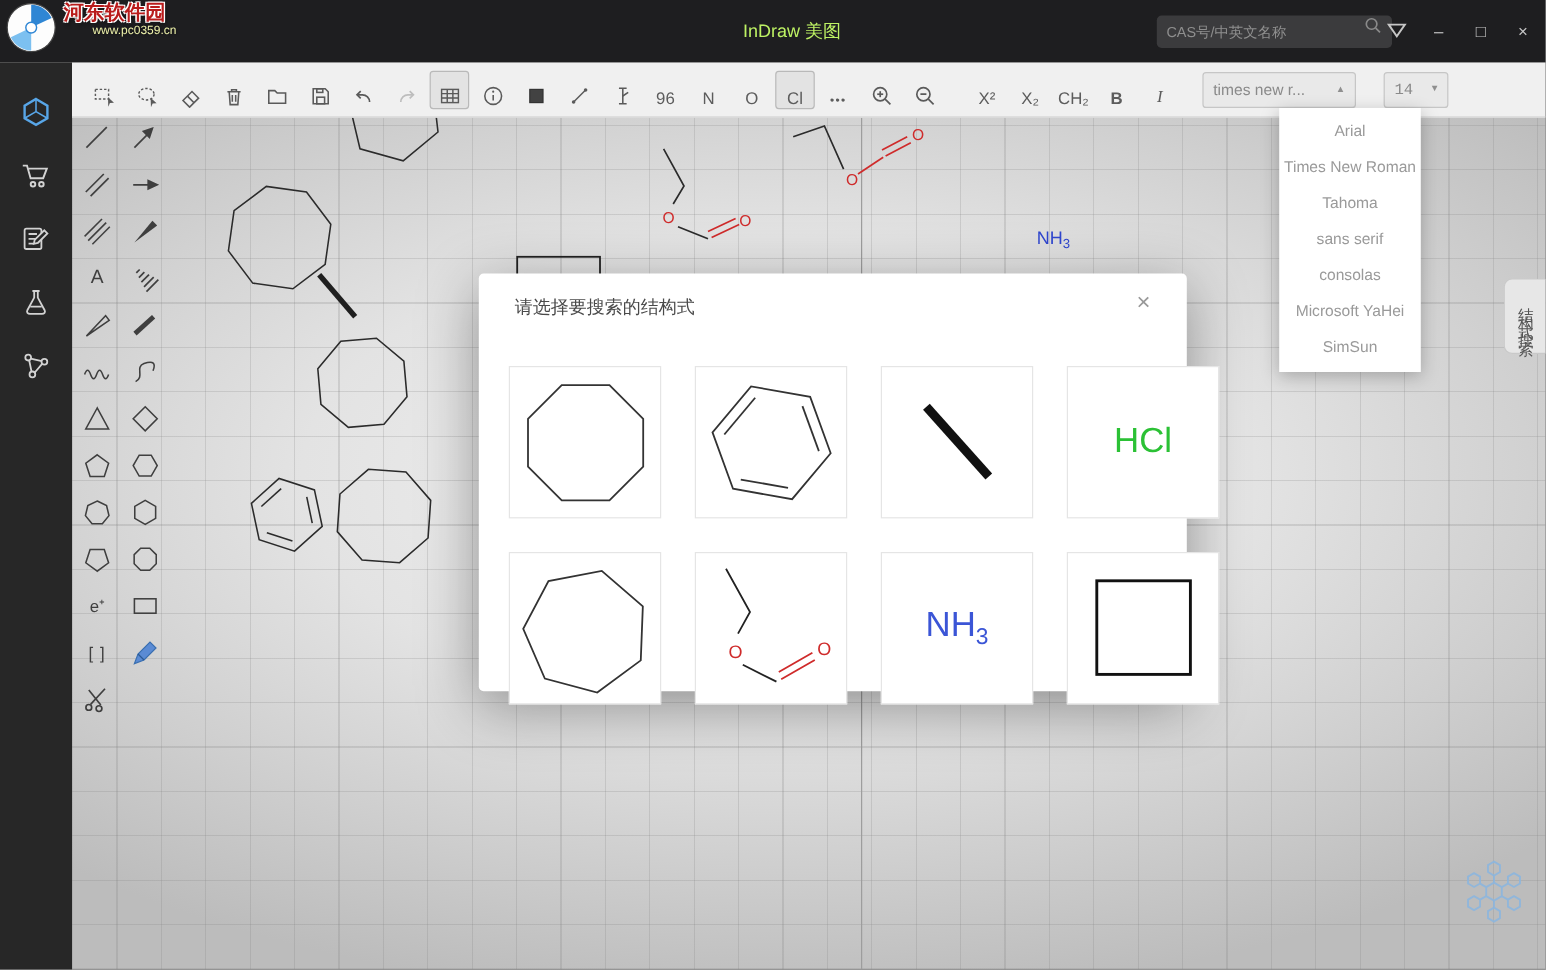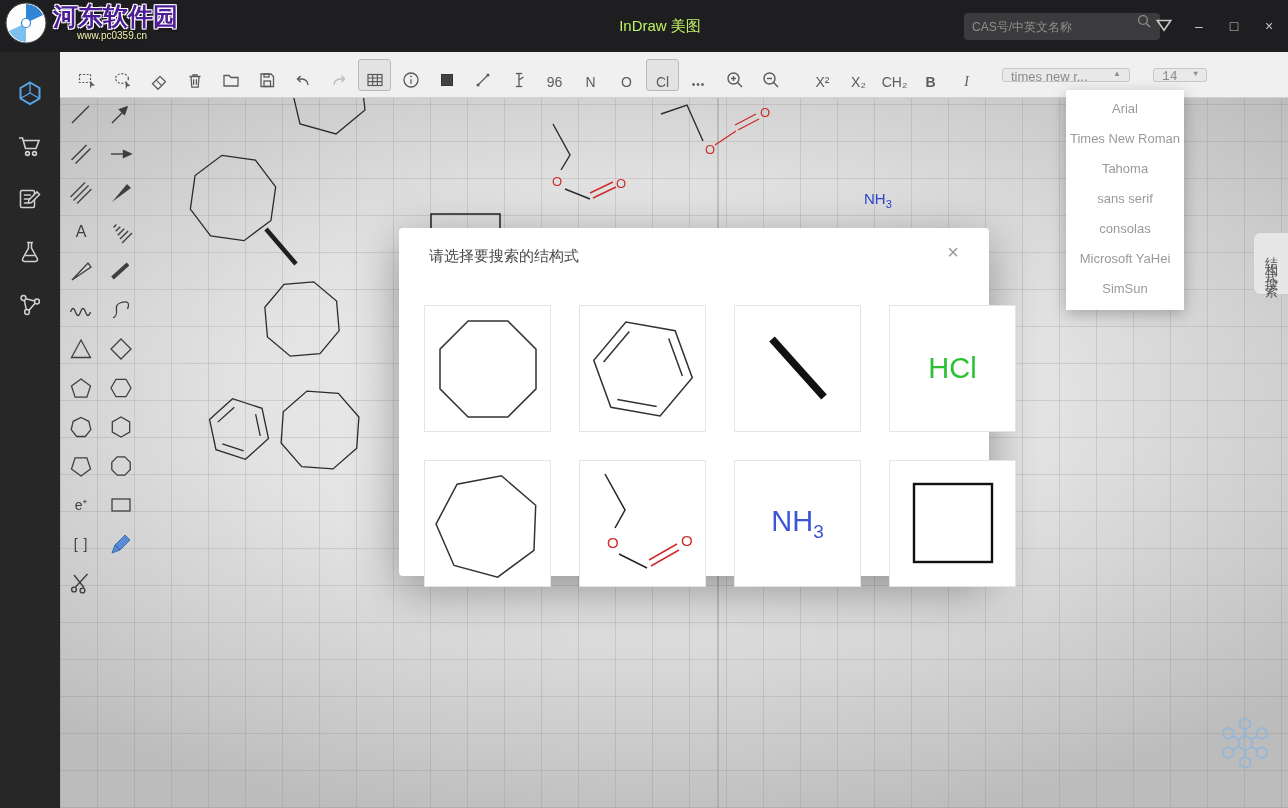--- a/index.html
+++ b/index.html
@@ -11,40 +11,40 @@
   .titlebar { position:absolute; left:0; top:0; right:0; height:52px; background:#1e1e20; z-index:60; }
   .app-title { position:absolute; left:50%; top:50%; transform:translate(-50%,-50%); color:#bef264; font-size:15px;margin-left:16px; }
   .tb-search { position:absolute; right:128px; top:13px; width:196px; height:27px; background:#3b3b3d; border-radius:4px; display:flex; padding:0 8px; }
   .tb-search input { flex:1; background:transparent; border:none; outline:none; color:#c0c0c0; font-size:12px; min-width:0; }
   .tb-search input::placeholder { color:#8f8f8f; }
   .win-controls { position:absolute; right:8px; top:0; height:52px; display:flex; align-items:center; gap:13px; color:#c6c6c6; }
   .win-btn { width:22px; height:22px; display:flex; align-items:center; justify-content:center; font-size:14px; cursor:default; }
 
   
   .watermark { position:absolute; left:4px; top:1px; z-index:100; display:flex; align-items:flex-start; gap:5px; }
-  .wm-name { font-size:25px; font-weight:bold; color:#4c1d95;
+  .wm-name { font-size:17px; font-weight:bold; color:#b91c1c;
     text-shadow:-1px -1px 0 #fff,1px -1px 0 #fff,-1px 1px 0 #fff,1px 1px 0 #fff,2px 3px 3px rgba(0,0,0,.35); line-height:1.2; }
   .wm-url { font-size:10px; color:#eef2aa; text-shadow:1px 1px 2px rgba(0,0,0,.45); margin-top:-1px; padding-left:24px; }
 
   
   .sidebar { position:absolute; left:0; top:52px; bottom:0; width:60px; background:#272727; z-index:50;
     display:flex; flex-direction:column; align-items:center; padding-top:28px; gap:27px; }
   .sb-icon { width:26px; height:26px; }
 
   
   .toolbar { position:absolute; left:60px; top:52px; right:0; height:46px; background:#f0f0f0; border-bottom:1px solid #d2d2d2;
     z-index:40; display:flex; align-items:center; padding:0 8px 0 10px; gap:3px; }
   .tbtn { min-width:33px; height:32px; display:flex; align-items:flex-end; justify-content:center; color:#5c5c5c; font-size:14px;
     border:1px solid transparent; border-radius:3px; }
   .tbtn.active { background:#e3e3e3; border-color:#b9b9b9; }
   .tbtn .blabel { pointer-events:none; }
   .tb-bold { font-weight:bold; }
   .tb-italic { font-style:italic; font-family:"Liberation Serif", serif; }
-  .tsel { height:14px; border:1px solid #c6c6c6; background:#e9e9e9; border-radius:3px; color:#8a8a8a; font-size:13px;
-    display:flex; justify-content:space-between; padding:0 8px; white-space:nowrap; }
+  .tsel { height:30px; border:1px solid #c6c6c6; background:#e9e9e9; border-radius:3px; color:#8a8a8a; font-size:13px;
+    display:flex; align-items:center; justify-content:space-between; padding:0 8px; white-space:nowrap; }
   .font-sel { width:128px; margin-left:16px; }
   .size-sel { width:54px; margin-left:20px;font-family:Liberation Mono, monospace; }
   .caret { font-size:8px; color:#8f8f8f; margin-left:6px; }
 
   
   .font-dropdown { position:absolute; top:90px; right:104px; width:118px; background:#fff; z-index:80;
     box-shadow:0 4px 14px rgba(0,0,0,.25); padding:4px 0 6px; }
   .fd-item { height:30px; line-height:30px; text-align:center; color:#9a9a9a; font-size:13px; }
 
   

